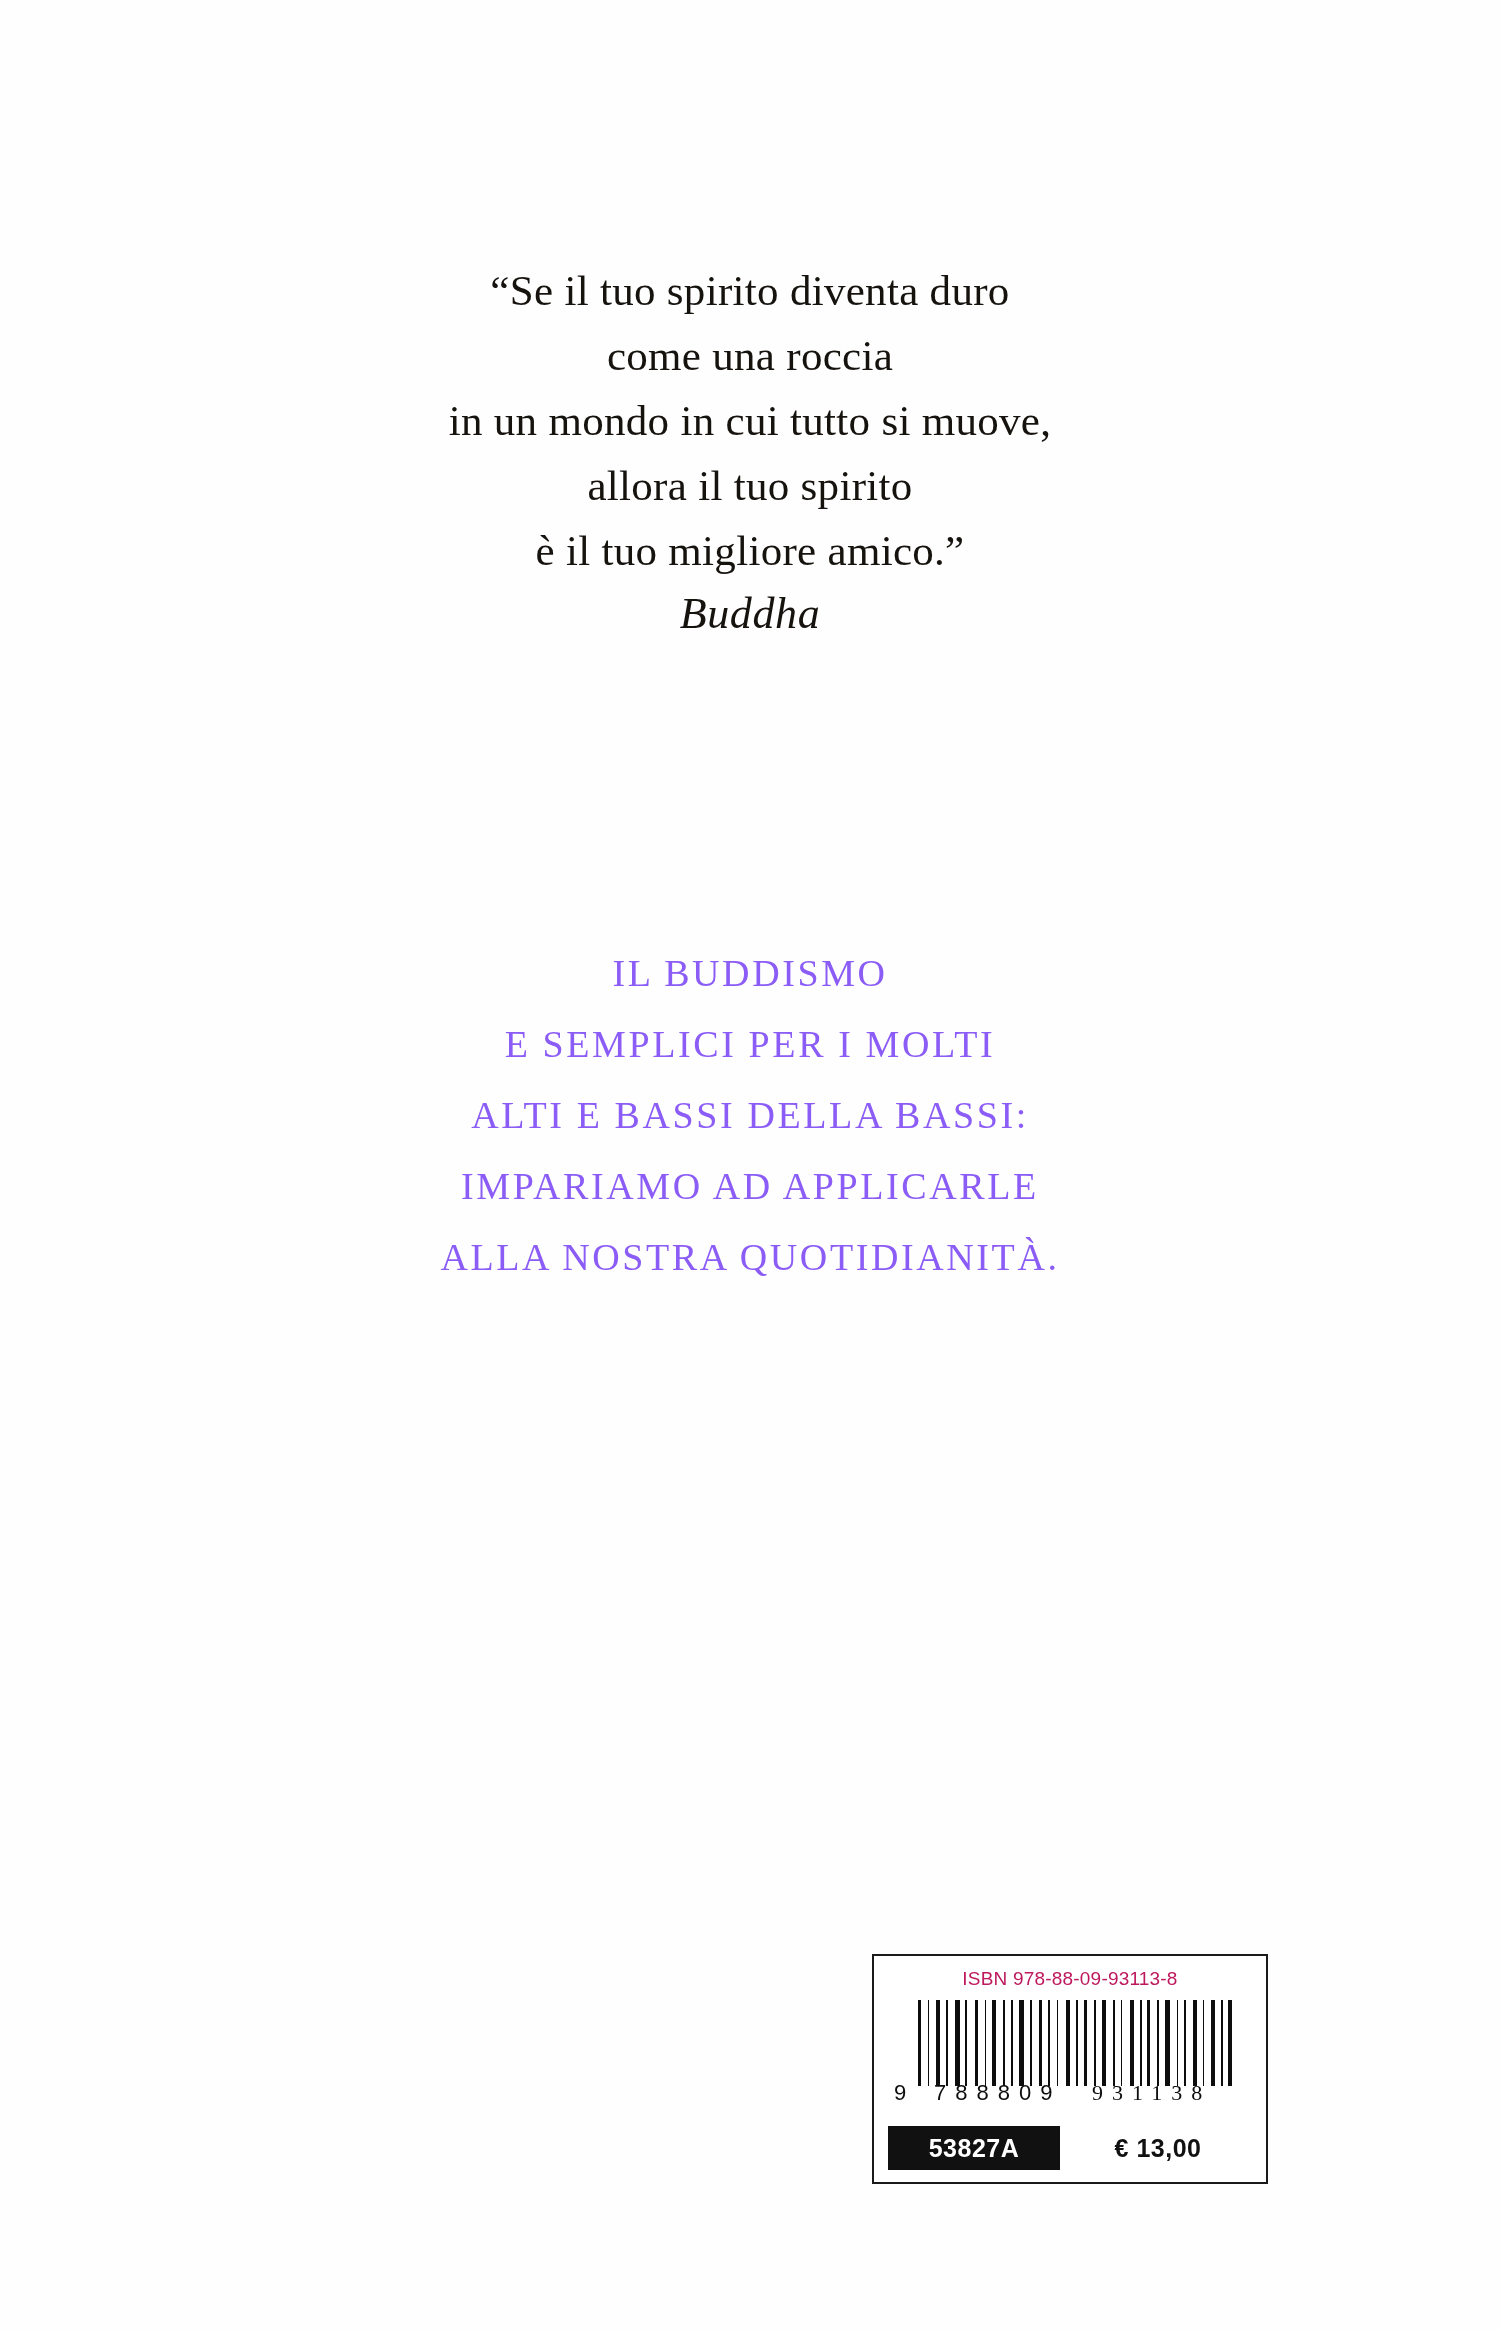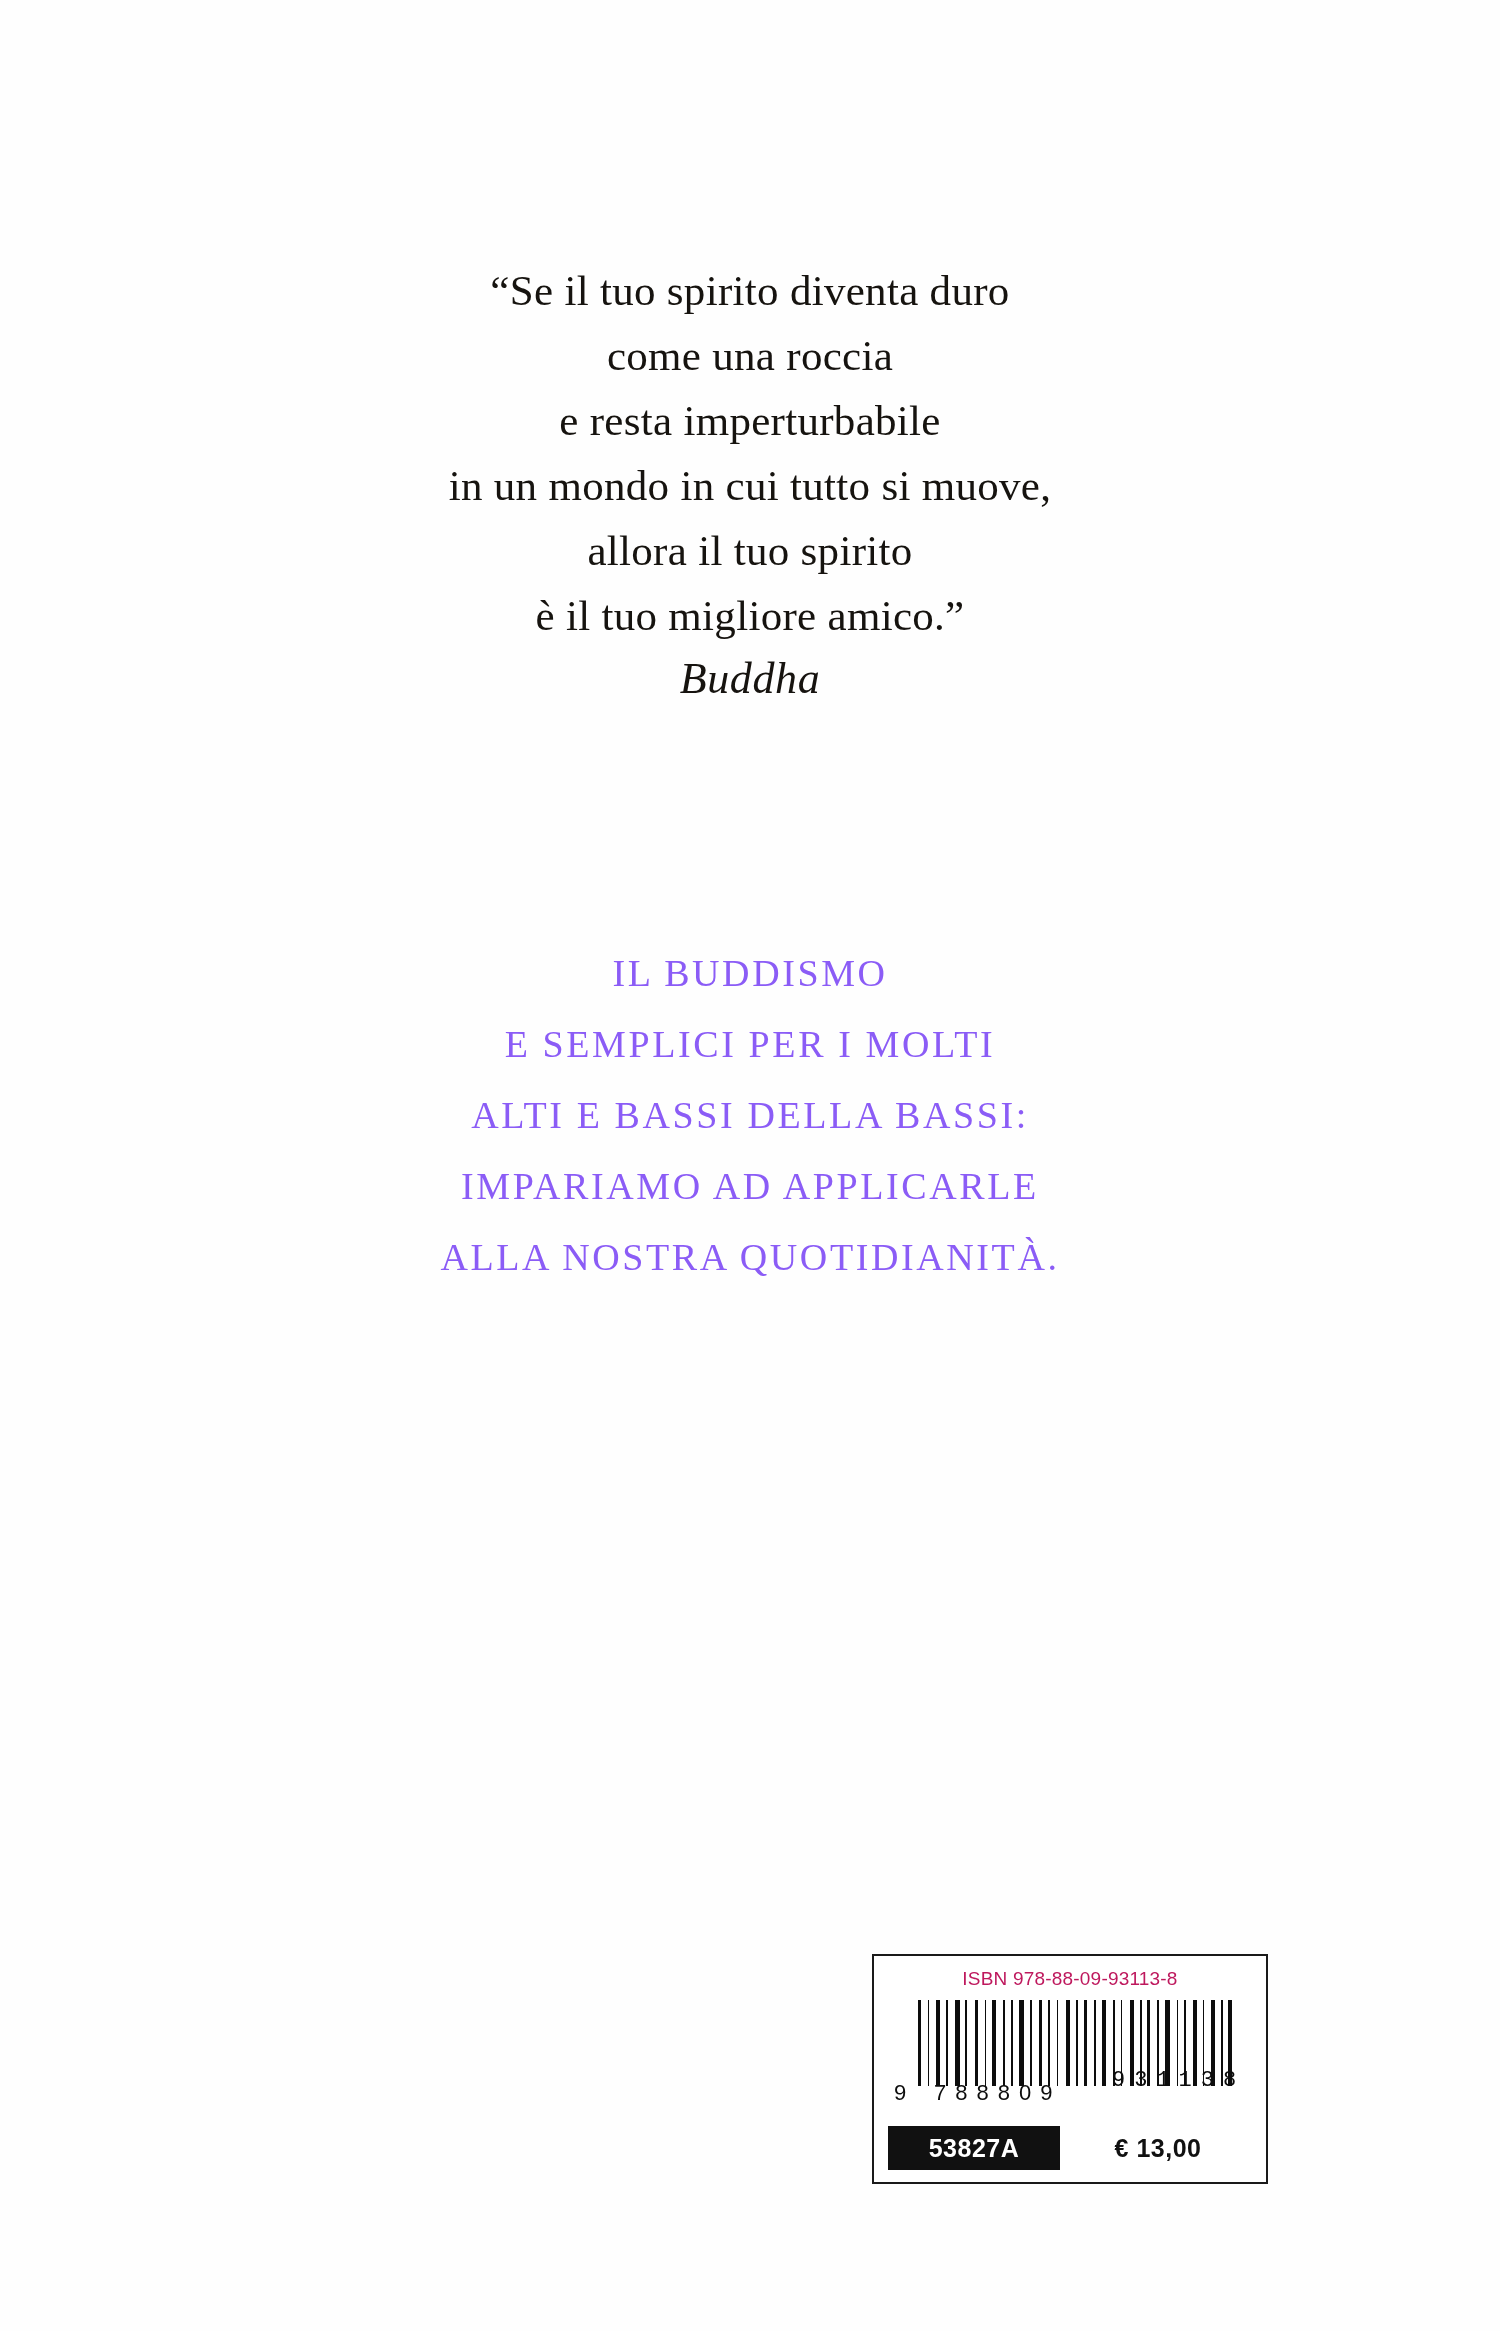--- a/index.html
+++ b/index.html
@@ -125,26 +125,25 @@
     left: 42px;
     bottom: 0;
     font-family: "Liberation Sans", sans-serif;
     font-size: 22px;
     letter-spacing: 9px;
     color: #0d0d0d;
   }
   .digit-right {
     position: absolute;
     left: 200px;
-    bottom: 13px;
-    font-family: Liberation Mono, monospace;
+    bottom: 0;
+    font-family: Liberation Serif, serif;
     font-size: 22px;
     letter-spacing: 9px;
     color: #0d0d0d;
-    margin-left: 20px;
   }
 
   .footer-row {
     position: absolute;
     left: 14px;
     bottom: 12px;
     width: 368px;
     height: 44px;
     display: flex;
   }
@@ -174,21 +173,20 @@
   }
 </style>
 </head>
 <body>
 
 <div class="page">
 
   <div class="quote-block">
     <span class="quote-line">“Se il tuo spirito diventa duro</span>
     <span class="quote-line">come una roccia</span>
-    <span class="quote-line">e resta imperturbabile</span>
     <span class="quote-line">in un mondo in cui tutto si muove,</span>
     <span class="quote-line">allora il tuo spirito</span>
     <span class="quote-line">è il tuo migliore amico.”</span>
     <span class="quote-author">Buddha</span>
   </div>
 
   <div class="blurb-block">
     <span class="blurb-line">IL BUDDISMO</span>
     <span class="blurb-line">E SEMPLICI PER I MOLTI</span>
     <span class="blurb-line">ALTI E BASSI DELLA BASSI:</span>

